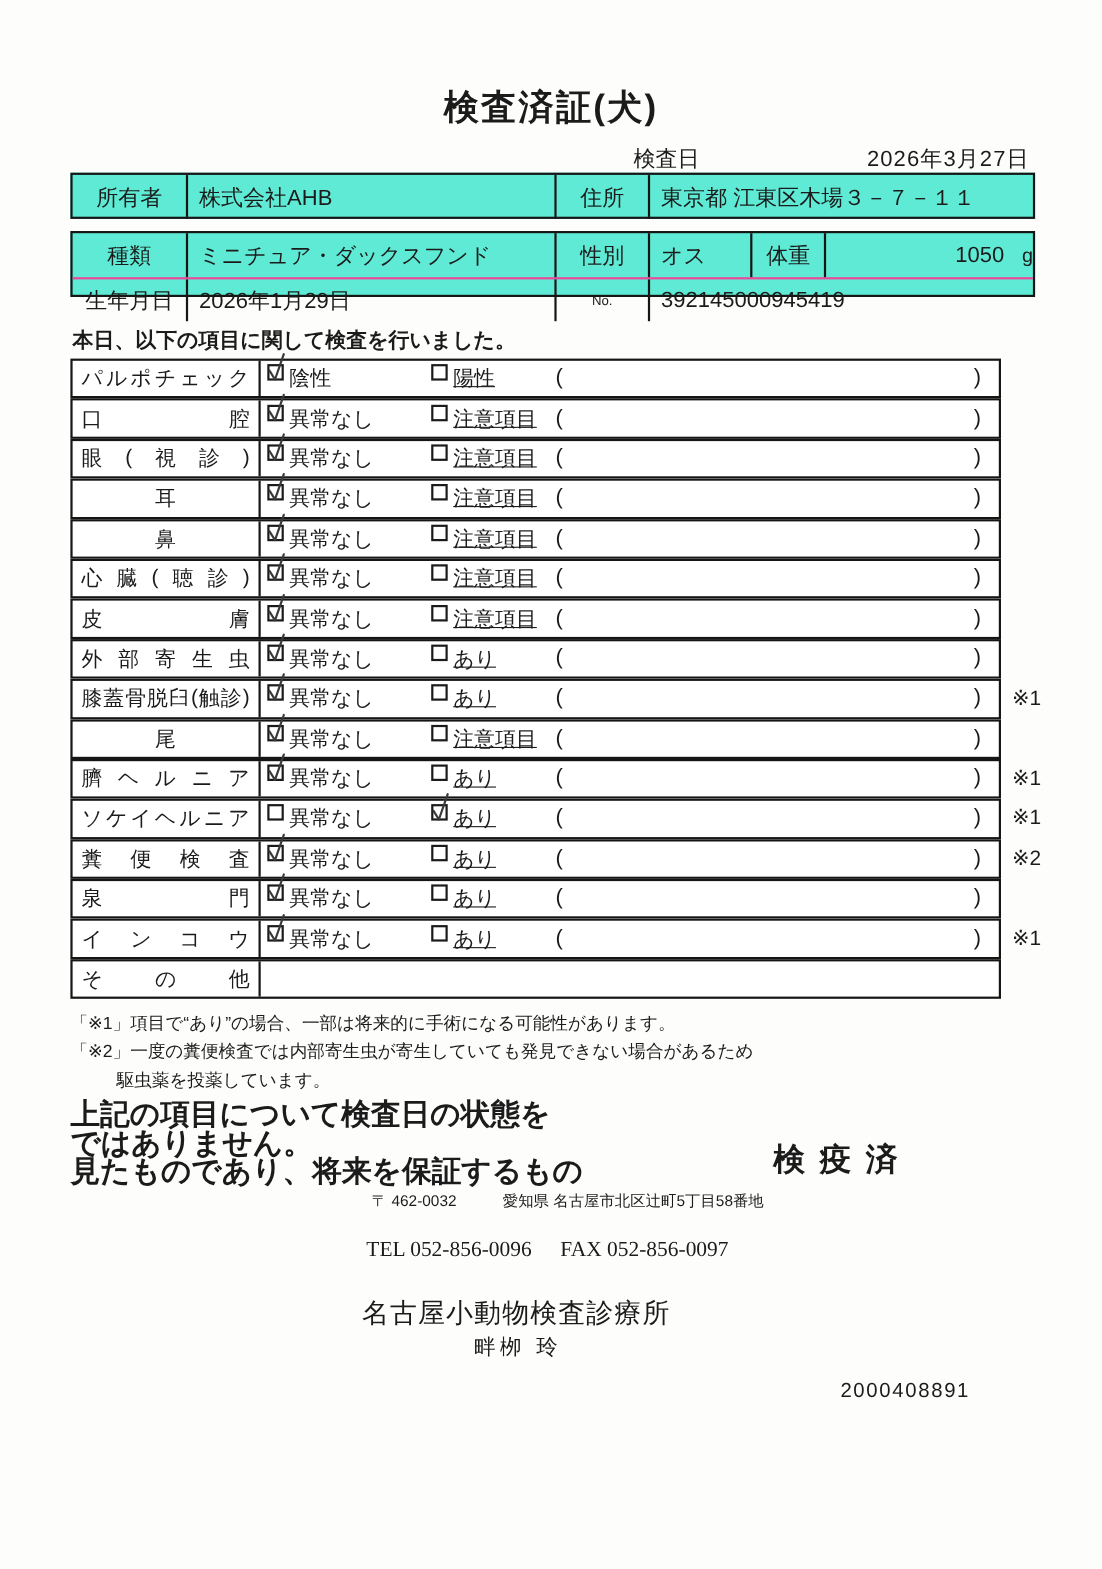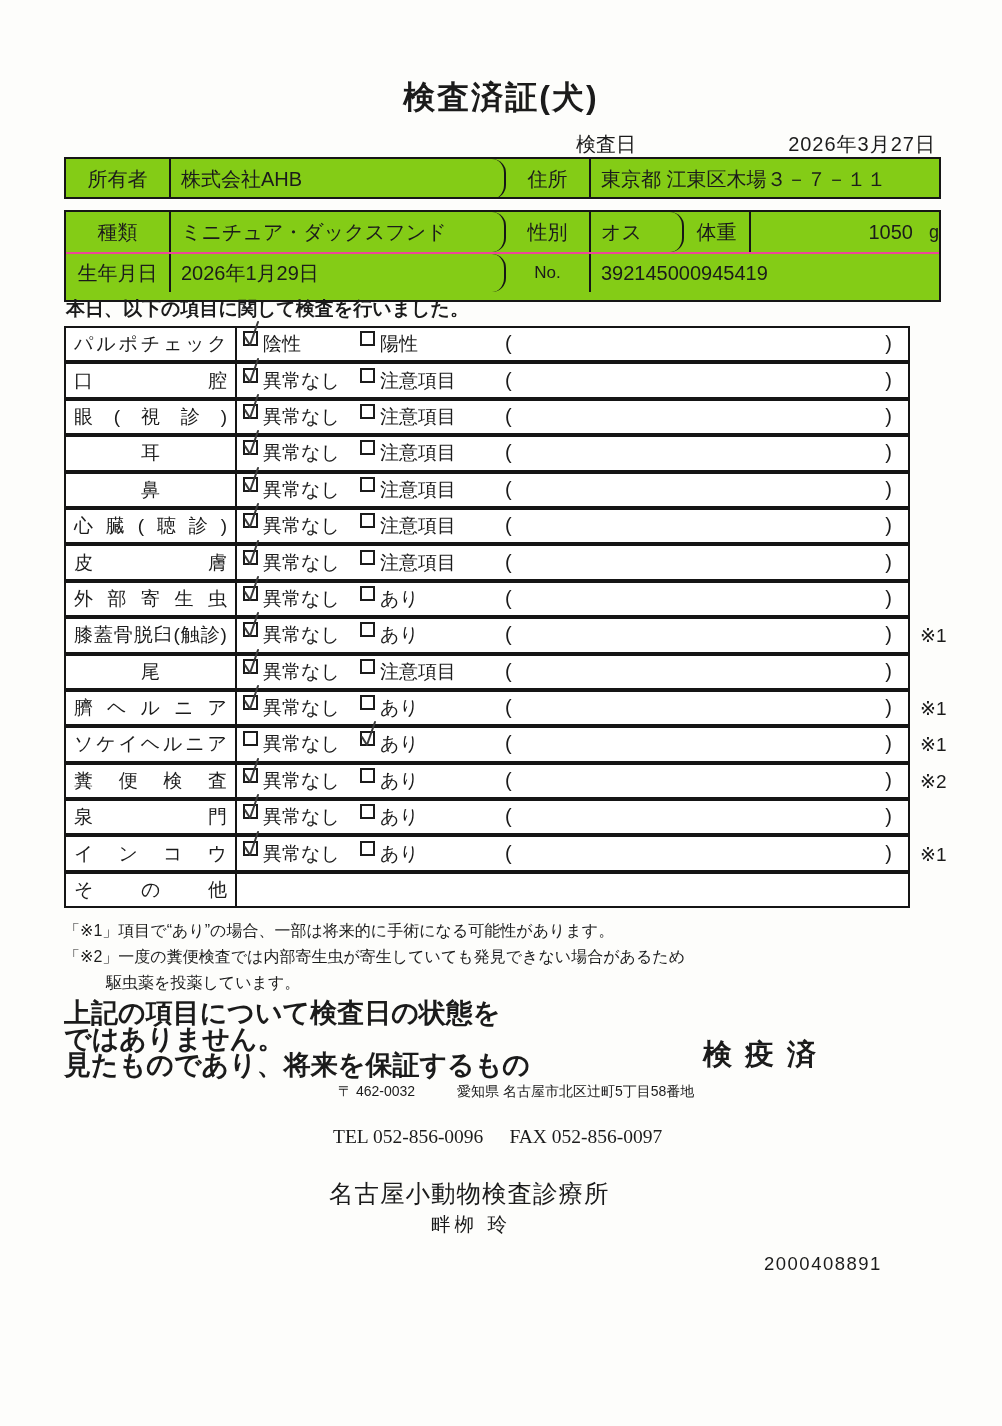--- a/index.html
+++ b/index.html
@@ -15,56 +15,56 @@
     overflow:hidden;
   }
   
   .doc-title{
     position:absolute;top:76px;left:0;width:100%;
     text-align:center;font-size:32px;font-weight:bold;letter-spacing:2px;
   }
   .insp-date-label{position:absolute;top:131px;left:576px;font-size:20px;}
   .insp-date-value{position:absolute;top:131px;right:66px;font-size:20px;letter-spacing:1px;}
   
-  .tbl{position:absolute;left:64px;width:877px;box-sizing:border-box;border:2px solid #161616;background:#84cc16;}
+  .tbl{position:absolute;left:64px;width:877px;box-sizing:border-box;border:2px solid #161616;background:#5eead4;}
   .trow{display:flex;height:40px;box-sizing:border-box;}
   .trow + .trow{border-top:2px solid #ec4899;}
   .cell{box-sizing:border-box;border-right:2px solid #161616;display:flex;align-items:center;font-size:20px;overflow:hidden;white-space:nowrap;}
   .cell:last-child{border-right:none;}
   .cell.hdr{justify-content:center;}
-  .cell.val{padding-left:10px;border-radius:14px;}
+  .cell.val{padding-left:10px;}
   .w105{width:105px;flex:0 0 auto;}
   .w335{width:335px;flex:0 0 auto;}
   .w85{width:85px;flex:0 0 auto;}
   .w93{width:93px;flex:0 0 auto;}
   .w67{width:67px;flex:0 0 auto;}
   .grow{flex:1;}
   .tbl-owner{top:157px;height:42px;}
-  .tbl-animal{top:210px;height:92px;}
+  .tbl-animal{top:210px;height:60px;}
   .weight-cell{justify-content:flex-end;}
   .weight-cell .unit{margin-left:16px;font-size:18px;}
-  .no-hdr{font-size:17px;}
+  .no-hdr{font-size:12px;}
   
   .intro{position:absolute;top:296px;left:66px;font-size:19px;font-weight:600;}
   
   .chk-table{position:absolute;top:326px;left:64px;width:846px;}
   .chk-row{
     display:flex;height:36.4px;box-sizing:border-box;
     border:2px solid #151515;background:#fff;position:relative;
   }
   .chk-label{
     flex:0 0 171px;box-sizing:border-box;border-right:2px solid #151515;
     display:flex;align-items:center;padding:0 8px;font-size:19px;overflow:hidden;
   }
   .chk-label.multi{justify-content:space-between;}
   .chk-label.single{justify-content:center;}
   .chk-value{flex:1;position:relative;}
   .opt{position:absolute;top:50%;transform:translateY(-50%);display:flex;}
   .opt1{left:6px;}
-  .opt2{left:123px;}
+  .opt2{left:155px;text-decoration:underline;}
   .cbox{width:15px;height:15px;box-sizing:border-box;border:2px solid #1b1b1b;position:relative;flex:0 0 auto;}
   .check{display:none;position:absolute;left:-5px;top:-15px;width:23px;height:31px;}
   .check path{stroke:#3a3a3a;stroke-width:2;fill:none;stroke-linecap:round;stroke-linejoin:round;}
   .cbox.checked .check{display:block;}
   .opt-text{margin-left:5px;font-size:19px;white-space:nowrap;}
   .paren-open{position:absolute;left:268px;top:50%;transform:translateY(-52%);font-size:20px;}
   .paren-close{position:absolute;right:16px;top:50%;transform:translateY(-52%);font-size:20px;}
   .row-note{position:absolute;left:calc(100% + 12px);top:50%;transform:translateY(-50%);font-size:19px;white-space:nowrap;}
   
   .footnotes{position:absolute;top:918px;left:64px;font-size:16px;line-height:26px;}

